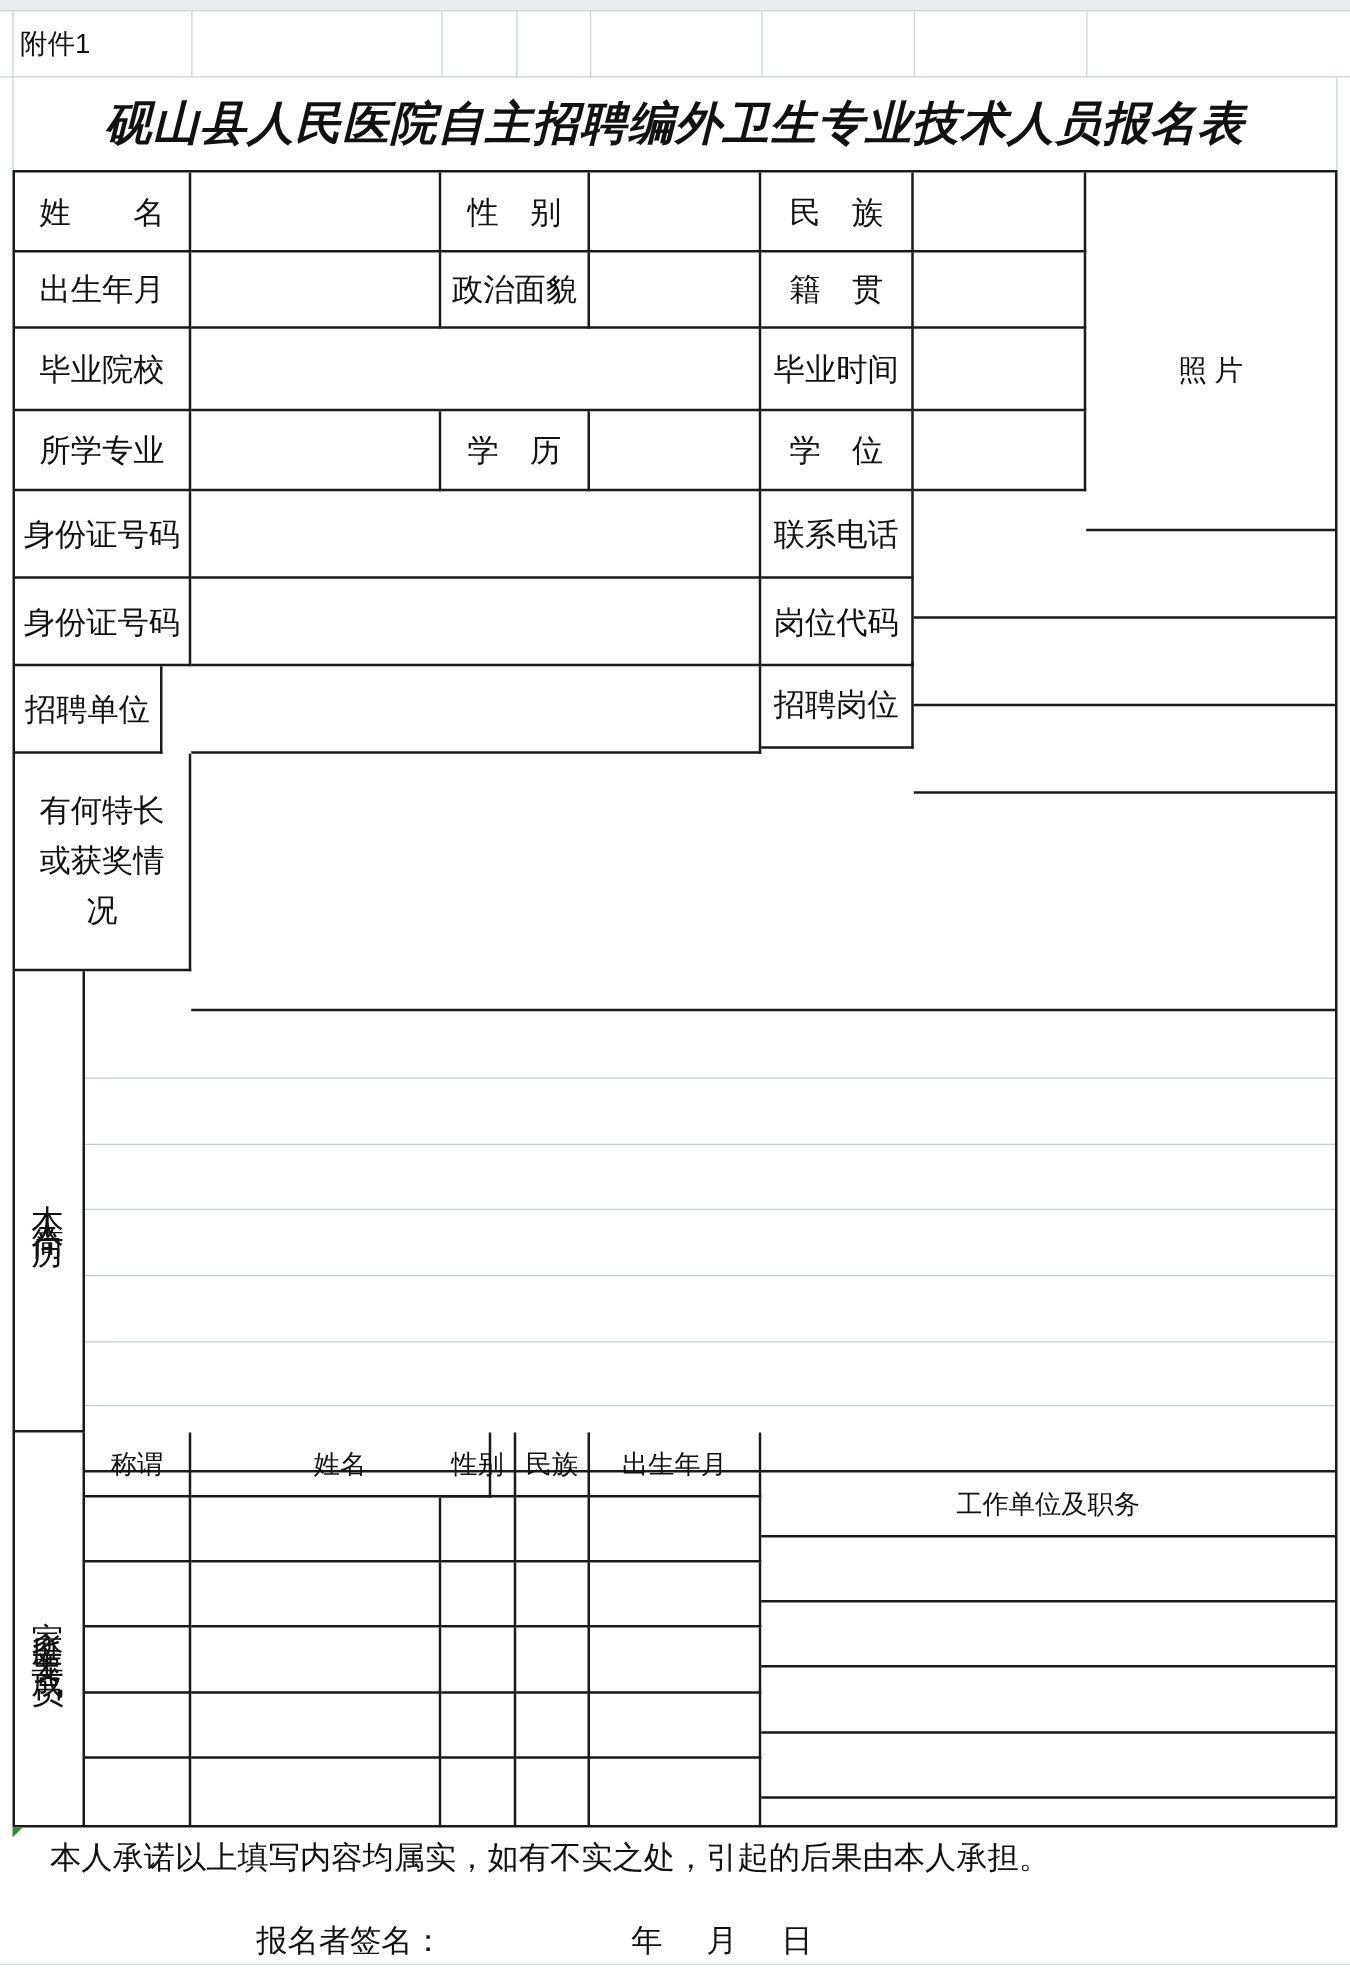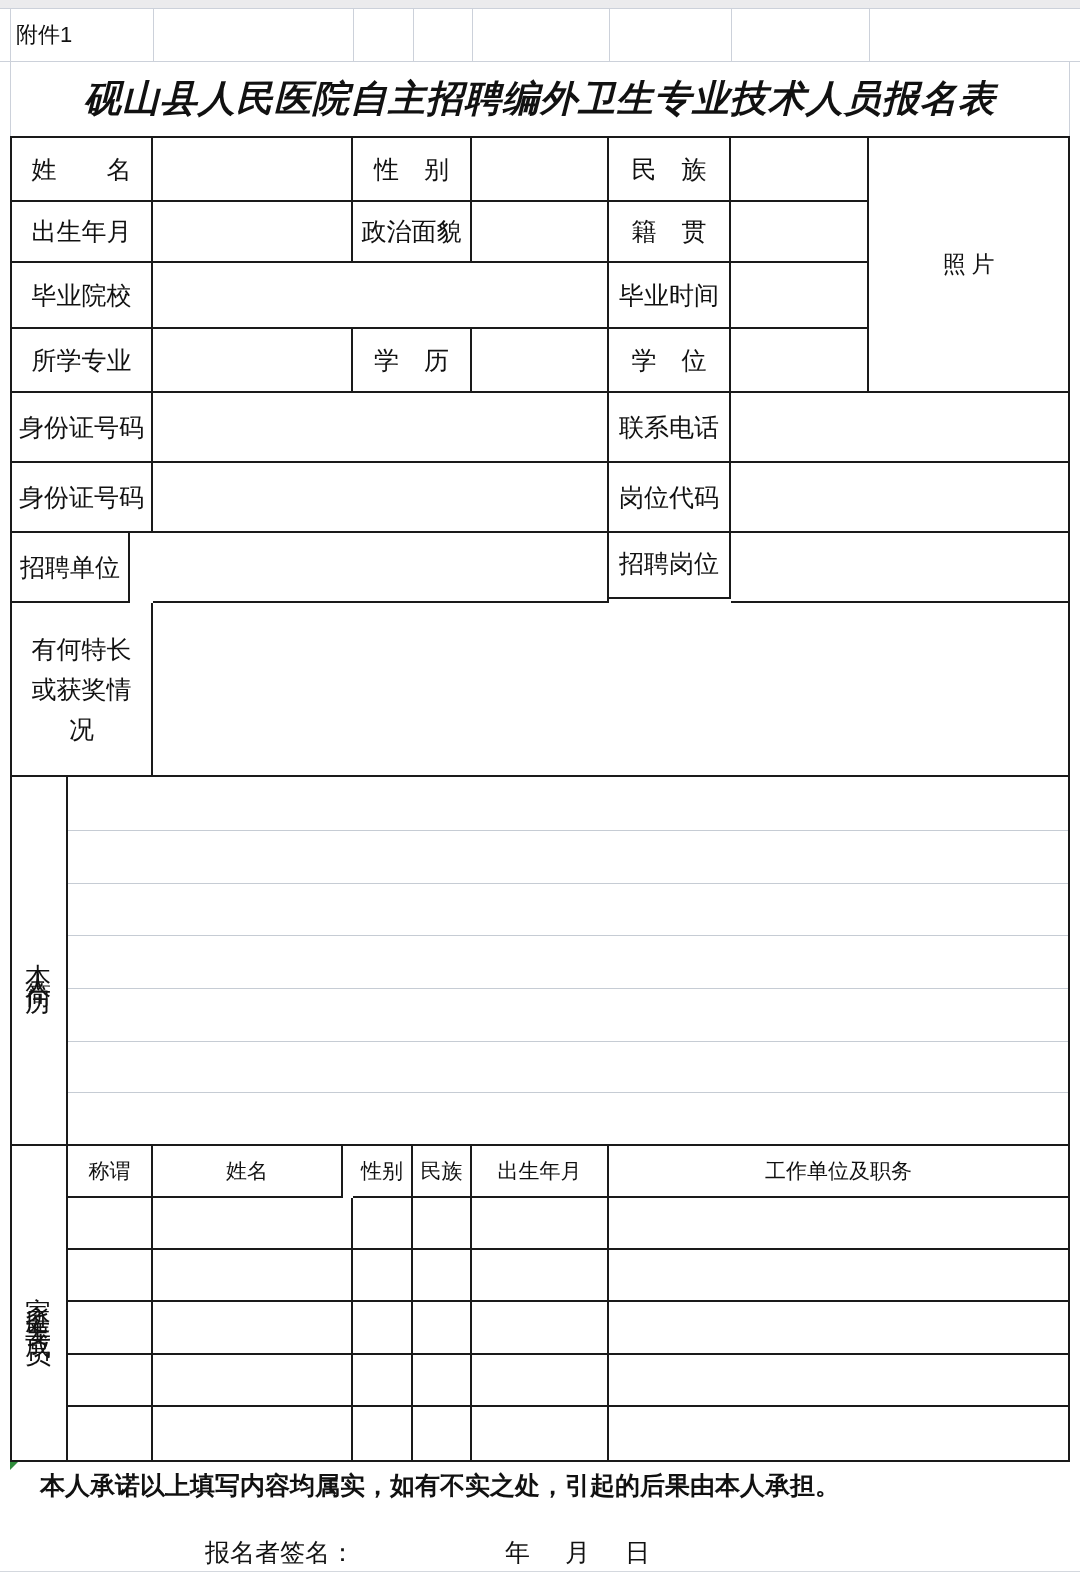--- a/index.html
+++ b/index.html
@@ -15,31 +15,31 @@
   .title{
     position:absolute;left:10px;top:62px;width:1060px;height:74px;
     display:flex;align-items:center;justify-content:center;
     font-family:"Liberation Serif",serif;font-weight:bold;font-size:37px;letter-spacing:1px;white-space:pre;font-style:italic;
   }
   .ftable{
     position:absolute;left:10px;top:136px;width:1060px;height:1326px;
     border:2px solid #1a1a1a;box-sizing:border-box;
   }
   .cell{position:absolute;box-sizing:border-box;border-right:2px solid #1a1a1a;border-bottom:2px solid #1a1a1a;}
-  .cell.nr{border-right:none;}
+  .cell.nr{border-right:none;margin-top:32px;}
   .cell.nb{border-bottom:none;}
   .lab{display:flex;align-items:center;justify-content:center;font-size:25px;white-space:pre;text-align:center;}
   .lab2{line-height:40px;white-space:normal;padding:0 9px;}
   .vlab{display:flex;align-items:center;justify-content:center;}
   .vlab span{writing-mode:vertical-rl;text-orientation:upright;font-size:26px;letter-spacing:9px;white-space:pre;}
   .fhead{display:flex;align-items:center;justify-content:center;
     font-family:"Liberation Serif",serif;font-size:21px;white-space:pre;}
   .photo{display:flex;align-items:center;justify-content:center;
     font-family:"Liberation Serif",serif;font-size:23px;white-space:pre;}
-  .commit{position:absolute;left:40px;top:1469px;width:1010px;font-size:25px;white-space:pre;font-weight:bold;}
+  .commit{position:absolute;left:40px;top:1469px;width:1010px;font-size:25px;white-space:pre;}
   .sign{position:absolute;left:205px;top:1536px;font-size:25px;white-space:pre;}
   .datezone{position:absolute;left:505px;top:1536px;font-size:25px;letter-spacing:5px;white-space:pre;}
   .greenmark{position:absolute;left:10px;top:1462px;width:0;height:0;
     border-top:8px solid #2e8b3a;border-right:8px solid transparent;}
   .botline{position:absolute;left:0;top:1571px;width:1080px;height:1px;background:#d4d8de;}
 </style>
 </head>
 <body>
 
 <div class="page">
@@ -118,21 +118,21 @@
       <div class="rule" style="left:0;top:158px;width:1000px"></div>
       <div class="rule" style="left:0;top:211px;width:1000px"></div>
       <div class="rule" style="left:0;top:264px;width:1000px"></div>
       <div class="rule" style="left:0;top:315px;width:1000px"></div>
     </div>
 
     <div class="cell vlab nb" style="left:0;top:1008px;width:56px;height:314px">
       <span>家庭主要成员</span>
     </div>
     <div class="cell fhead" style="left:56px;top:1008px;width:85px;height:52px">称谓</div>
-    <div class="cell fhead" style="left:141px;top:1008px;width:190px;height:52px">姓名</div>
+    <div class="cell fhead" style="left:141px;top:1008px;width:240px;height:52px">姓名</div>
     <div class="cell fhead" style="left:341px;top:1008px;width:60px;height:52px">性别</div>
     <div class="cell fhead" style="left:401px;top:1008px;width:59px;height:52px">民族</div>
     <div class="cell fhead" style="left:460px;top:1008px;width:137px;height:52px">出生年月</div>
     <div class="cell fhead nr" style="left:597px;top:1008px;width:459px;height:52px">工作单位及职务</div>
 
     <div class="cell" style="left:56px;top:1060px;width:85px;height:52px"></div>
     <div class="cell" style="left:141px;top:1060px;width:200px;height:52px"></div>
     <div class="cell" style="left:341px;top:1060px;width:60px;height:52px"></div>
     <div class="cell" style="left:401px;top:1060px;width:59px;height:52px"></div>
     <div class="cell" style="left:460px;top:1060px;width:137px;height:52px"></div>

